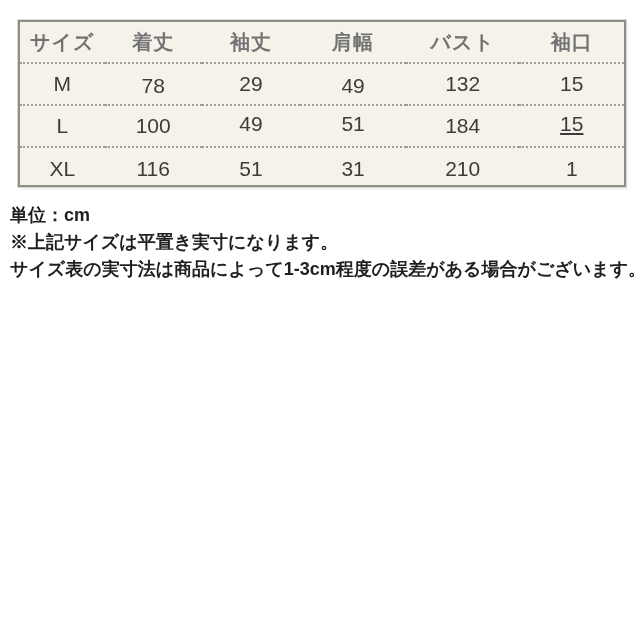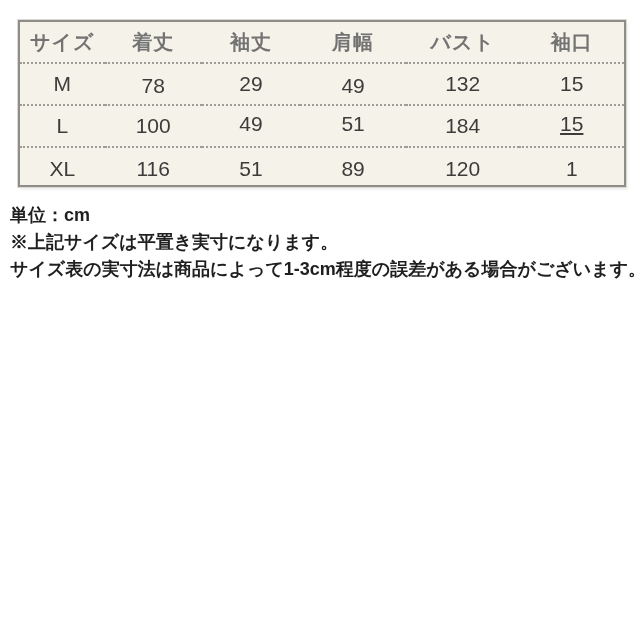--- a/index.html
+++ b/index.html
@@ -115,22 +115,22 @@
           <td><span>100</span></td>
           <td><span>49</span></td>
           <td><span>51</span></td>
           <td><span>184</span></td>
           <td><span>15</span></td>
         </tr>
         <tr>
           <td><span>XL</span></td>
           <td><span>116</span></td>
           <td><span>51</span></td>
-          <td><span>89</span></td>
-          <td><span>120</span></td>
+          <td><span>31</span></td>
+          <td><span>210</span></td>
           <td><span>1</span></td>
         </tr>
       </tbody>
     </table>
   </div>
 
   <div class="notes">
     <div class="note">単位：cm</div>
     <div class="note">※上記サイズは平置き実寸になります。</div>
     <div class="note">サイズ表の実寸法は商品によって1-3cm程度の誤差がある場合がございます。</div>

